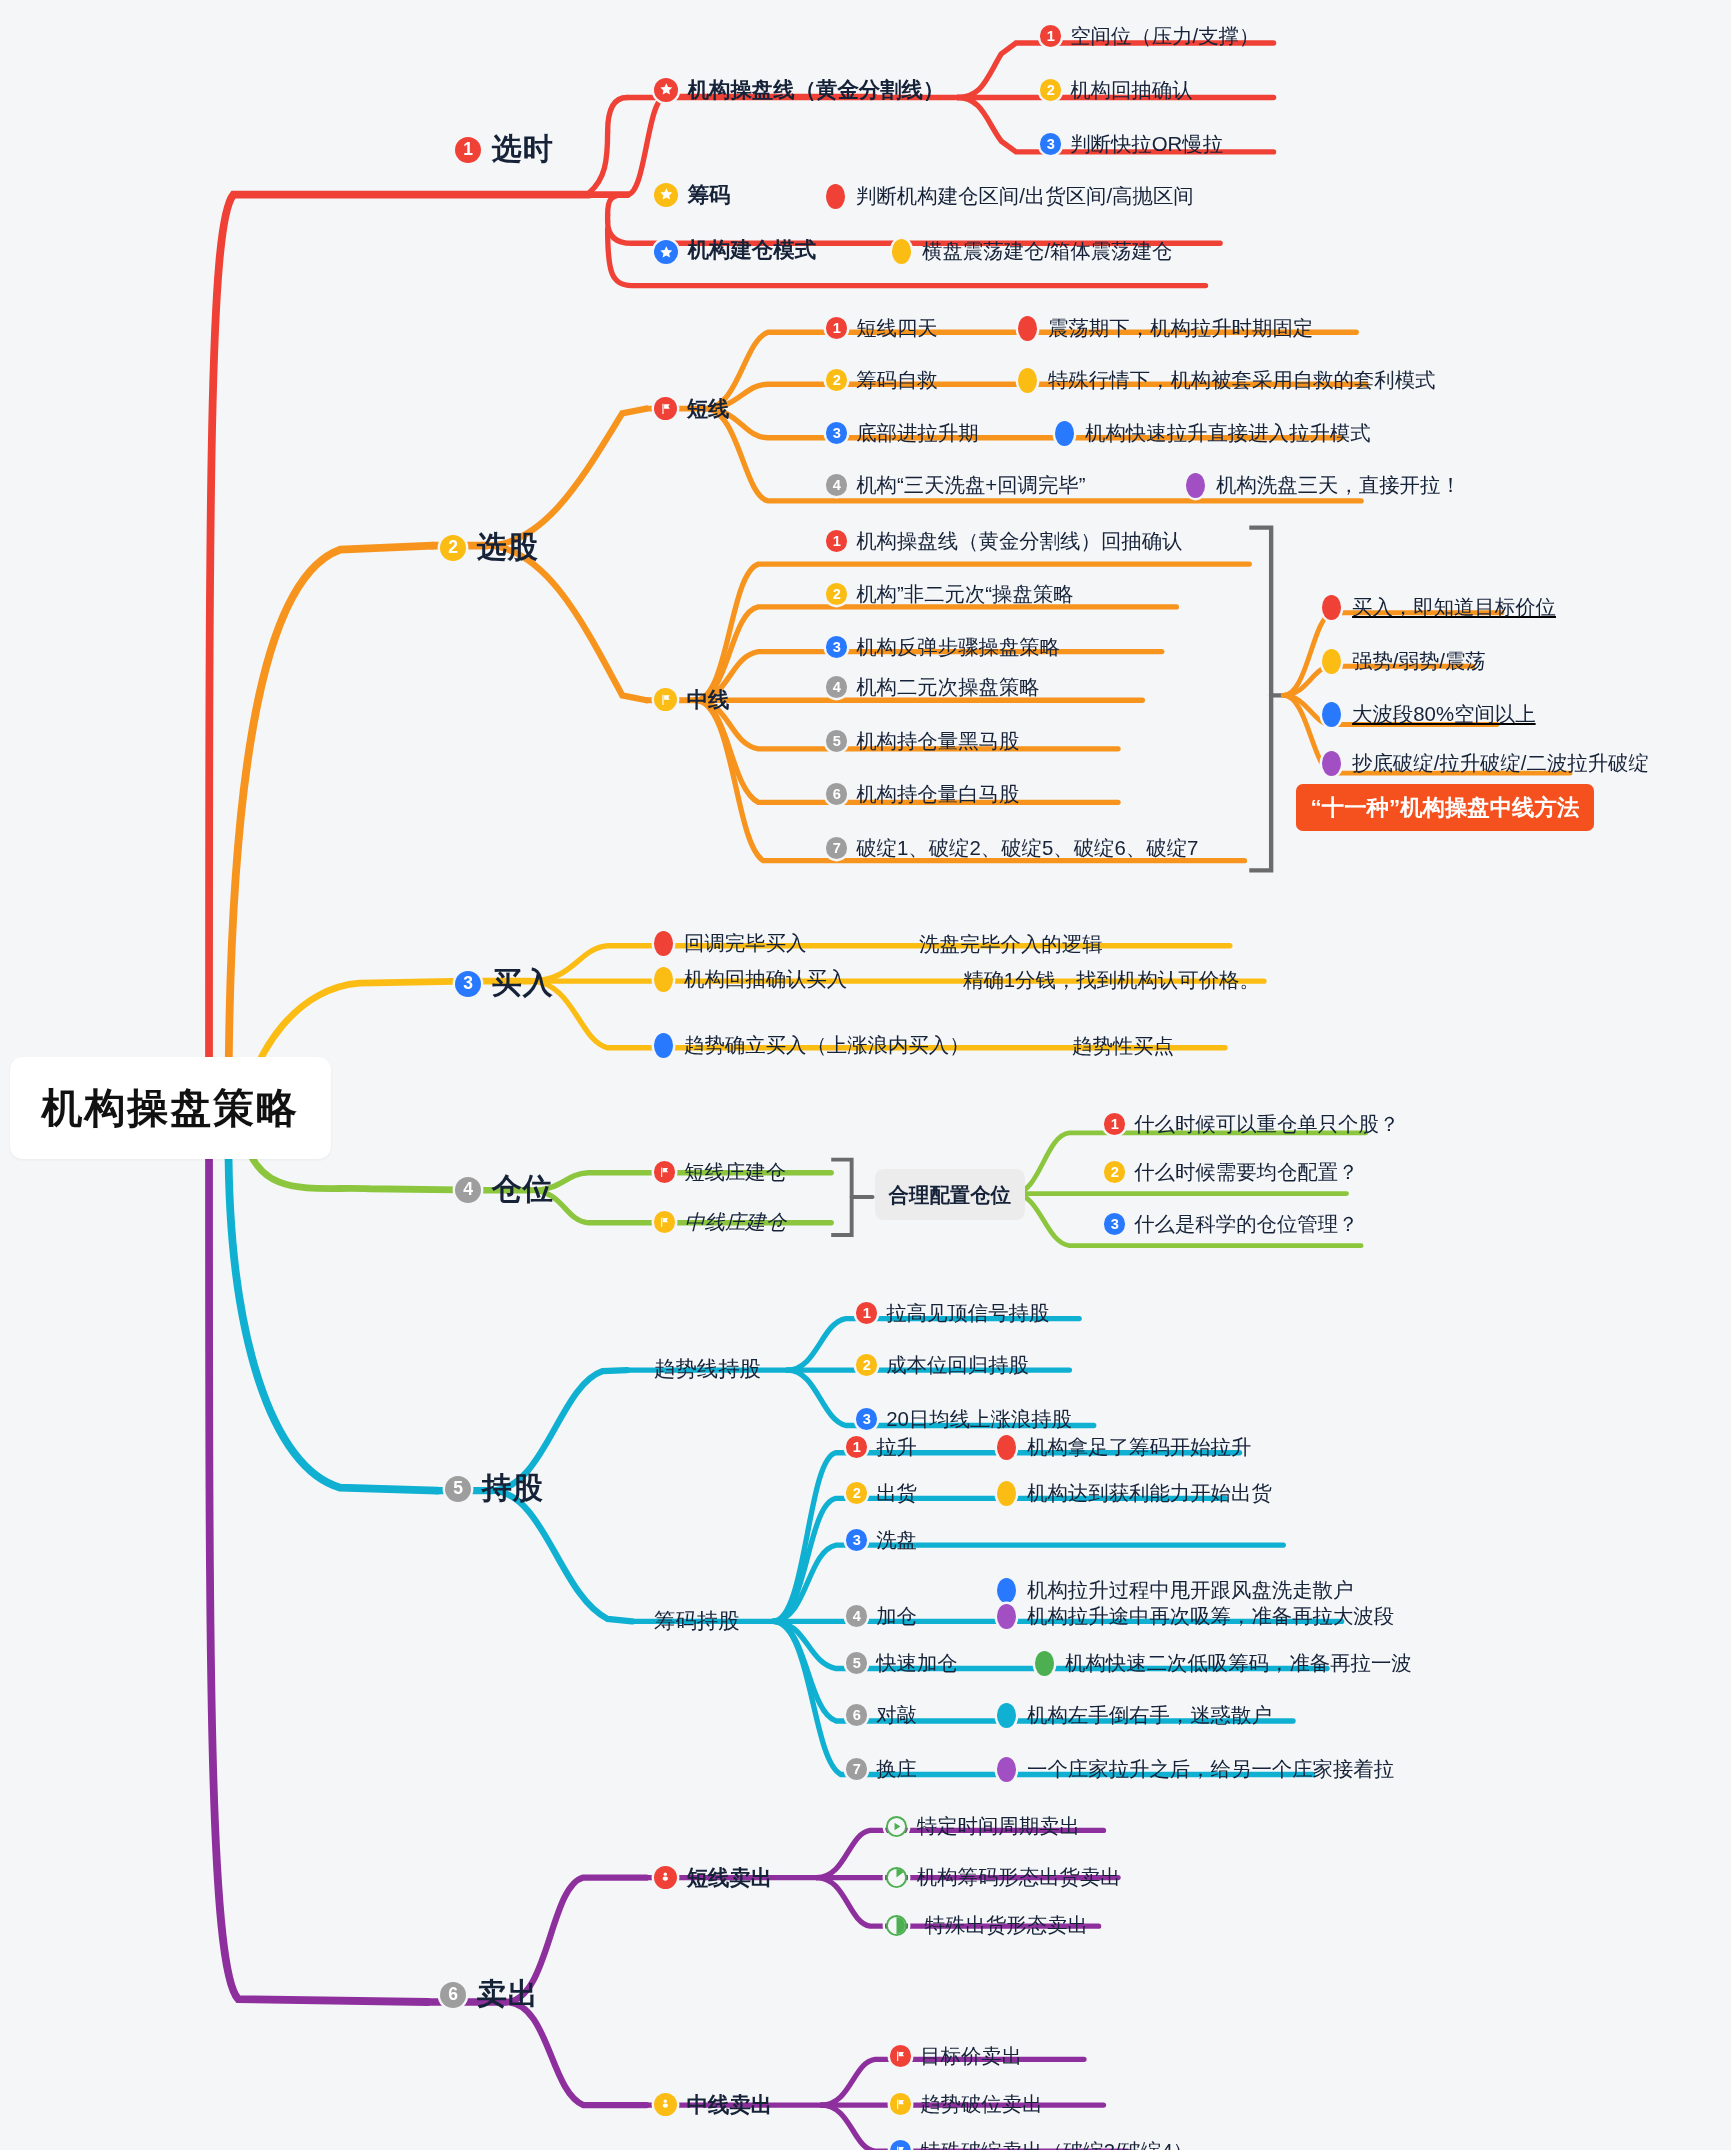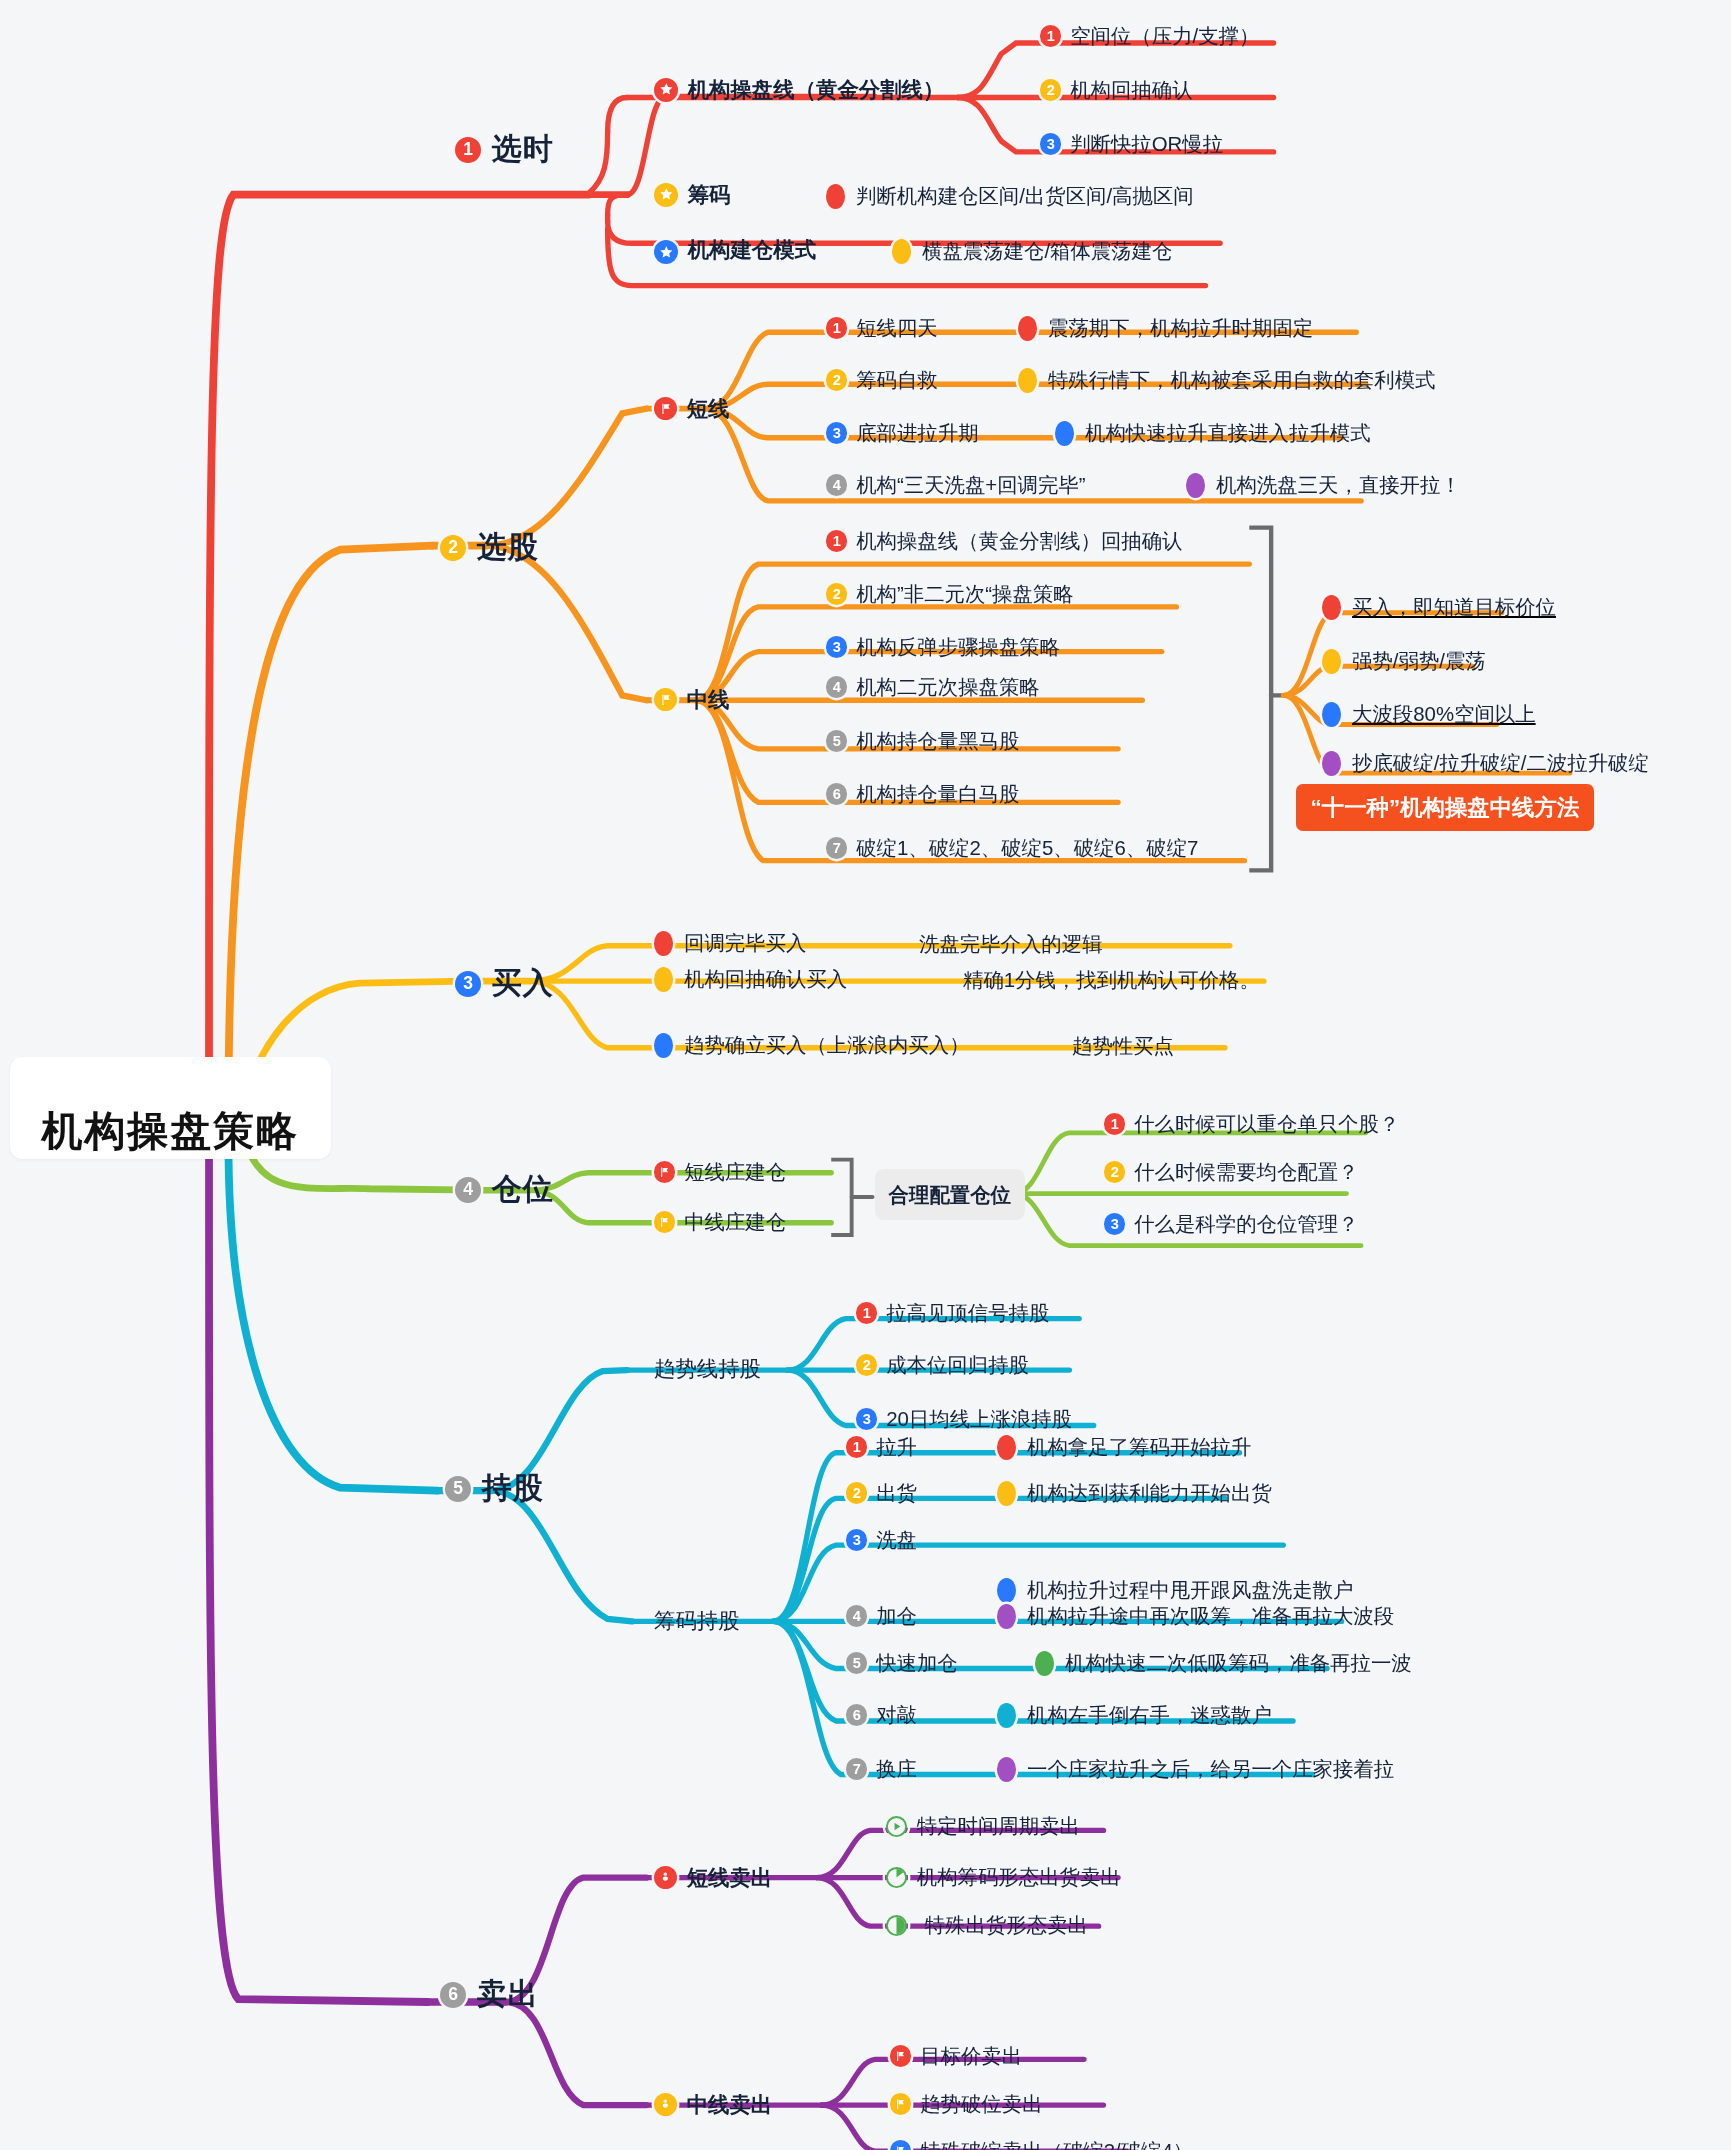--- a/index.html
+++ b/index.html
@@ -16,21 +16,21 @@
   }
   svg.wires{position:absolute;left:0;top:0;width:1731px;height:2151px;pointer-events:none;}
 
   
   .root{
     position:absolute;
     left:9.7px; top:1057px;
     width:321px; height:102px;
     background:#ffffff;
     border-radius:12.6px;
-    display:flex;align-items:flex-end;justify-content:center;
+    display:flex;align-items:center;justify-content:center;
     box-shadow:0 1px 2.9px rgba(0,0,0,.05);
     z-index:5;
   }
   .root-label{
     font-size:41px;font-weight:bold;color:#111;letter-spacing:1.9px;
   }
 
   
   .node{
     position:absolute;
@@ -418,21 +418,21 @@
 
   <div class="node lv3" style="left:654px;top:1158px;">
     <span class="badge flagbadge" style="background:#ef4136;width:21.4px;height:21.4px;">
       <svg width="12.6" height="12.6" viewBox="0 0 24 24">
           <path fill="#fff" d="M6 3h2v18H6z"></path>
           <path fill="#fff" d="M9 4h10l-2.5 4L19 12H9z"></path>
         </svg>
     </span>
     <span class="txt">短线庄建仓</span>
   </div>
-  <div class="node lv3" style="left:654px;top:1208px;">
+  <div class="node lv3" style="left:654px;top:1208px;font-style:italic;">
     <span class="badge flagbadge" style="background:#fbbc13;width:21.4px;height:21.4px;">
       <svg width="12.6" height="12.6" viewBox="0 0 24 24">
           <path fill="#fff" d="M6 3h2v18H6z"></path>
           <path fill="#fff" d="M9 4h10l-2.5 4L19 12H9z"></path>
         </svg>
     </span>
     <span class="txt">中线庄建仓</span>
   </div>
 
   <div class="graybox" style="left:875px;top:1169px;">合理配置仓位</div>

